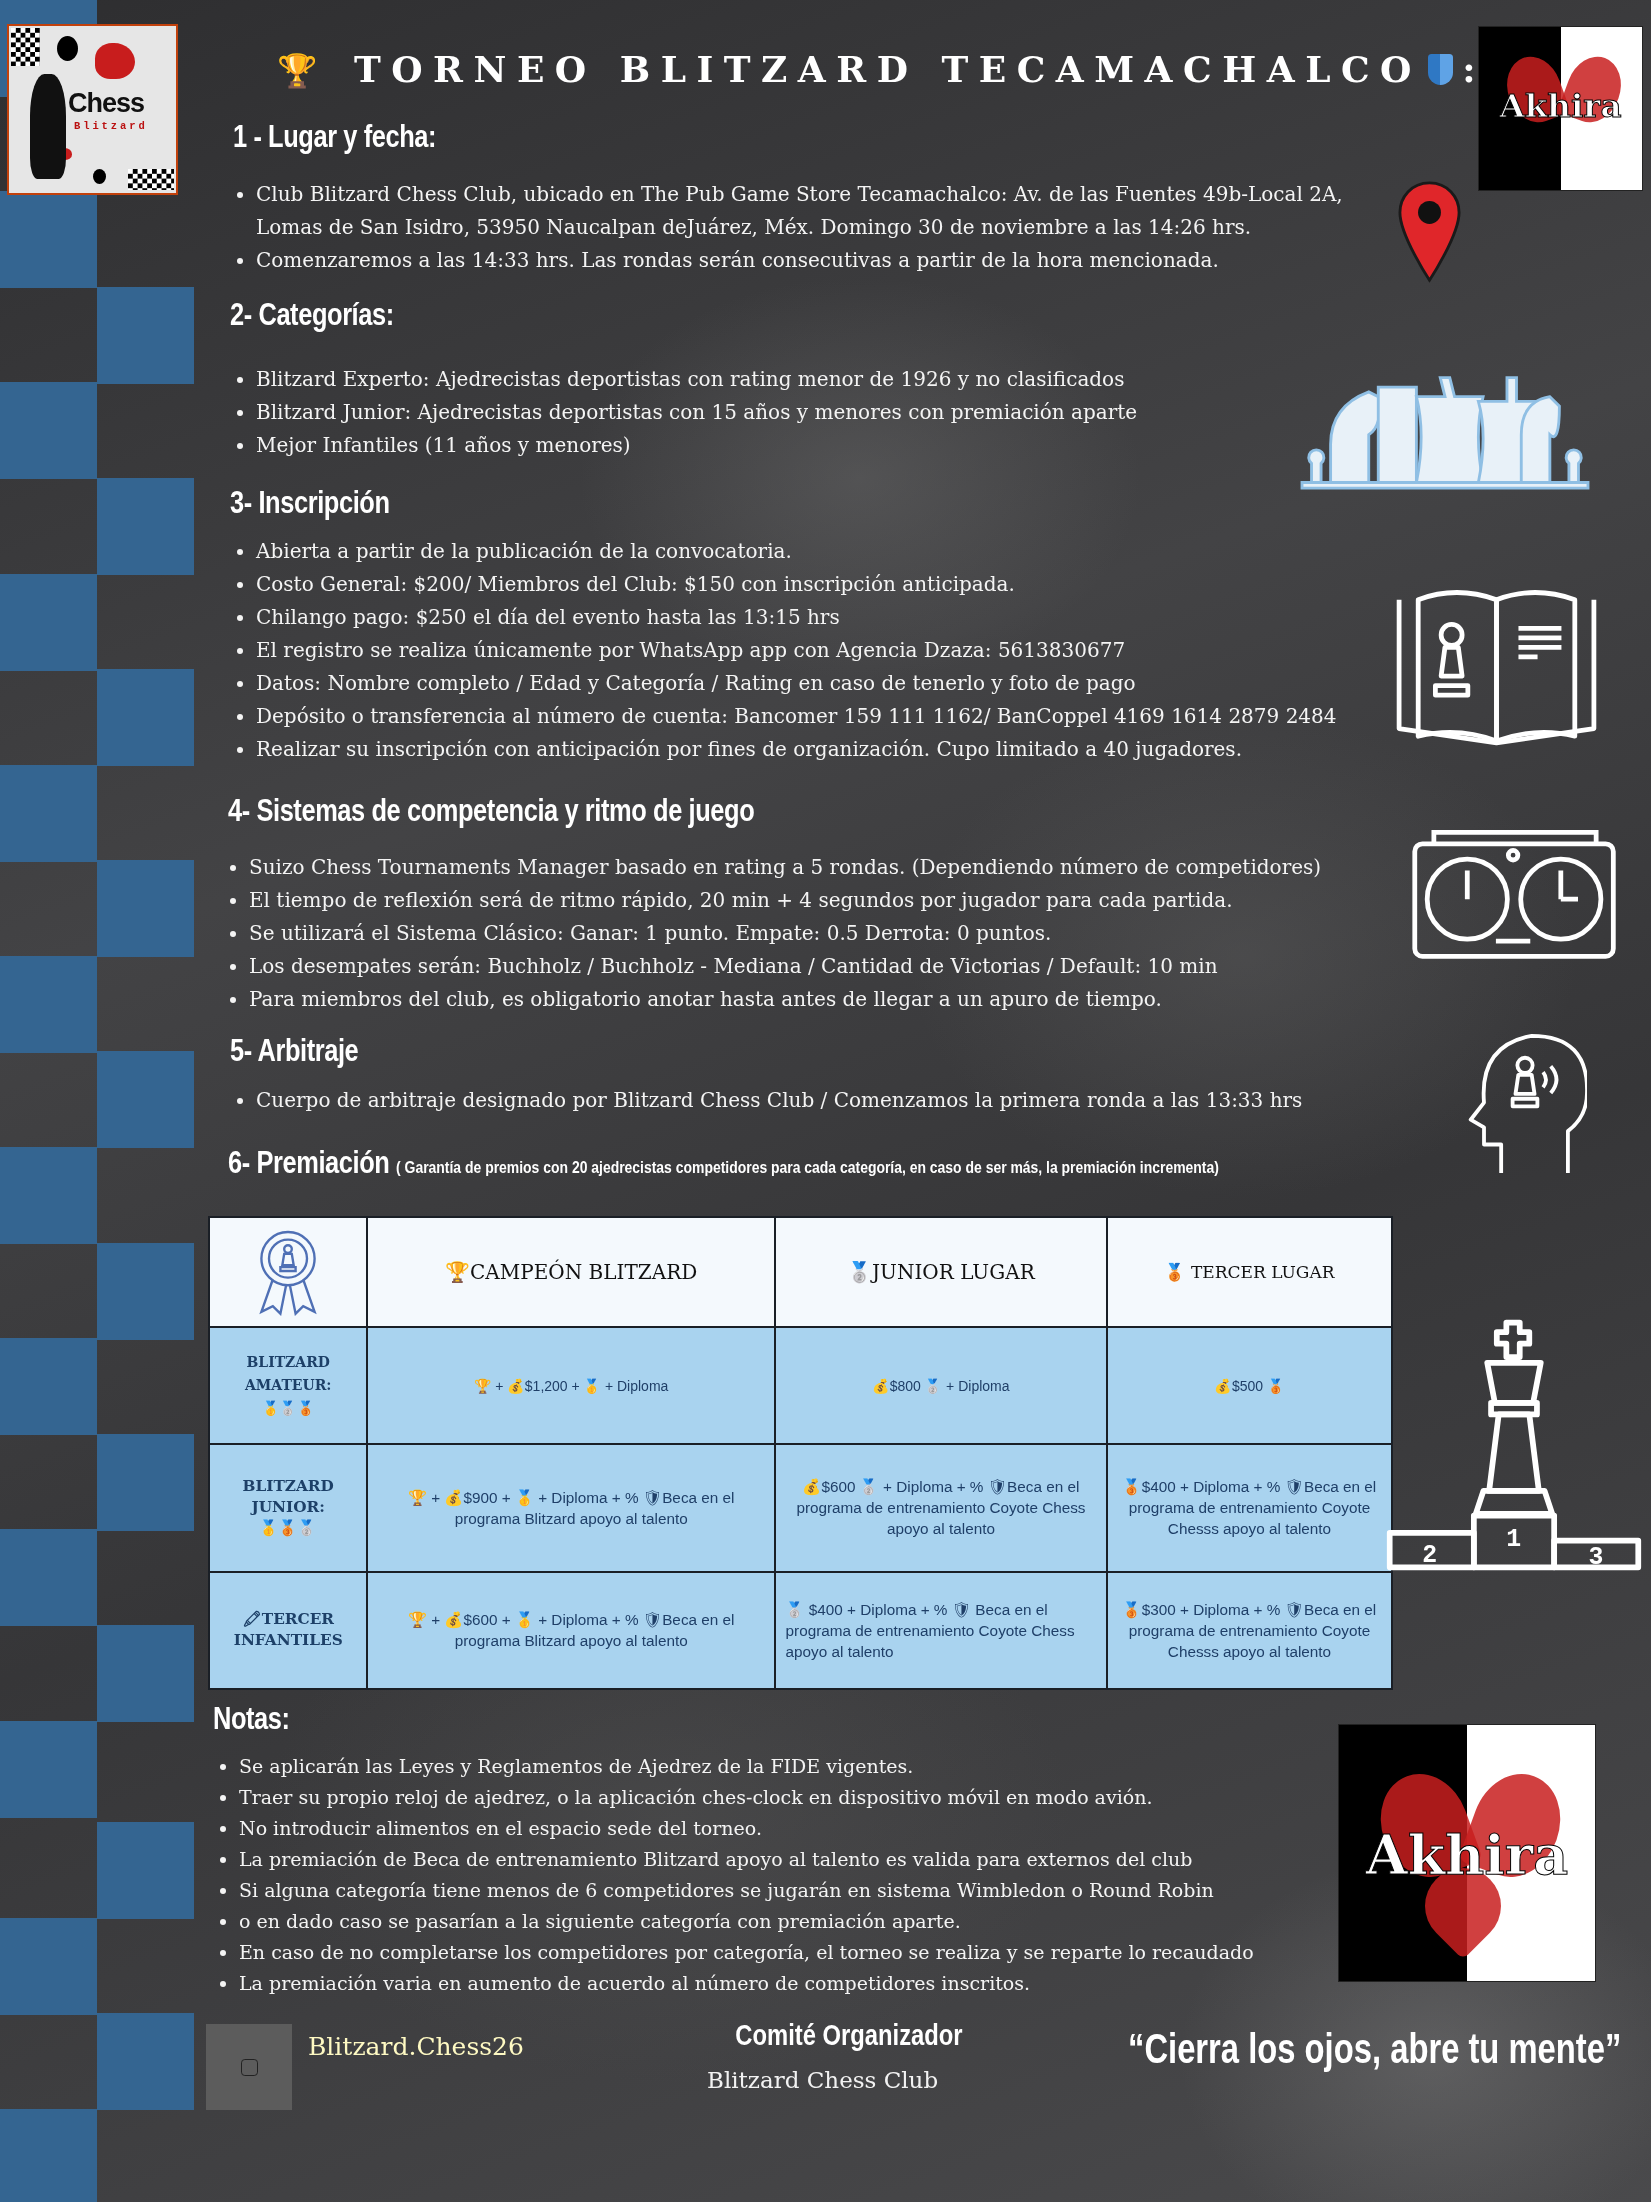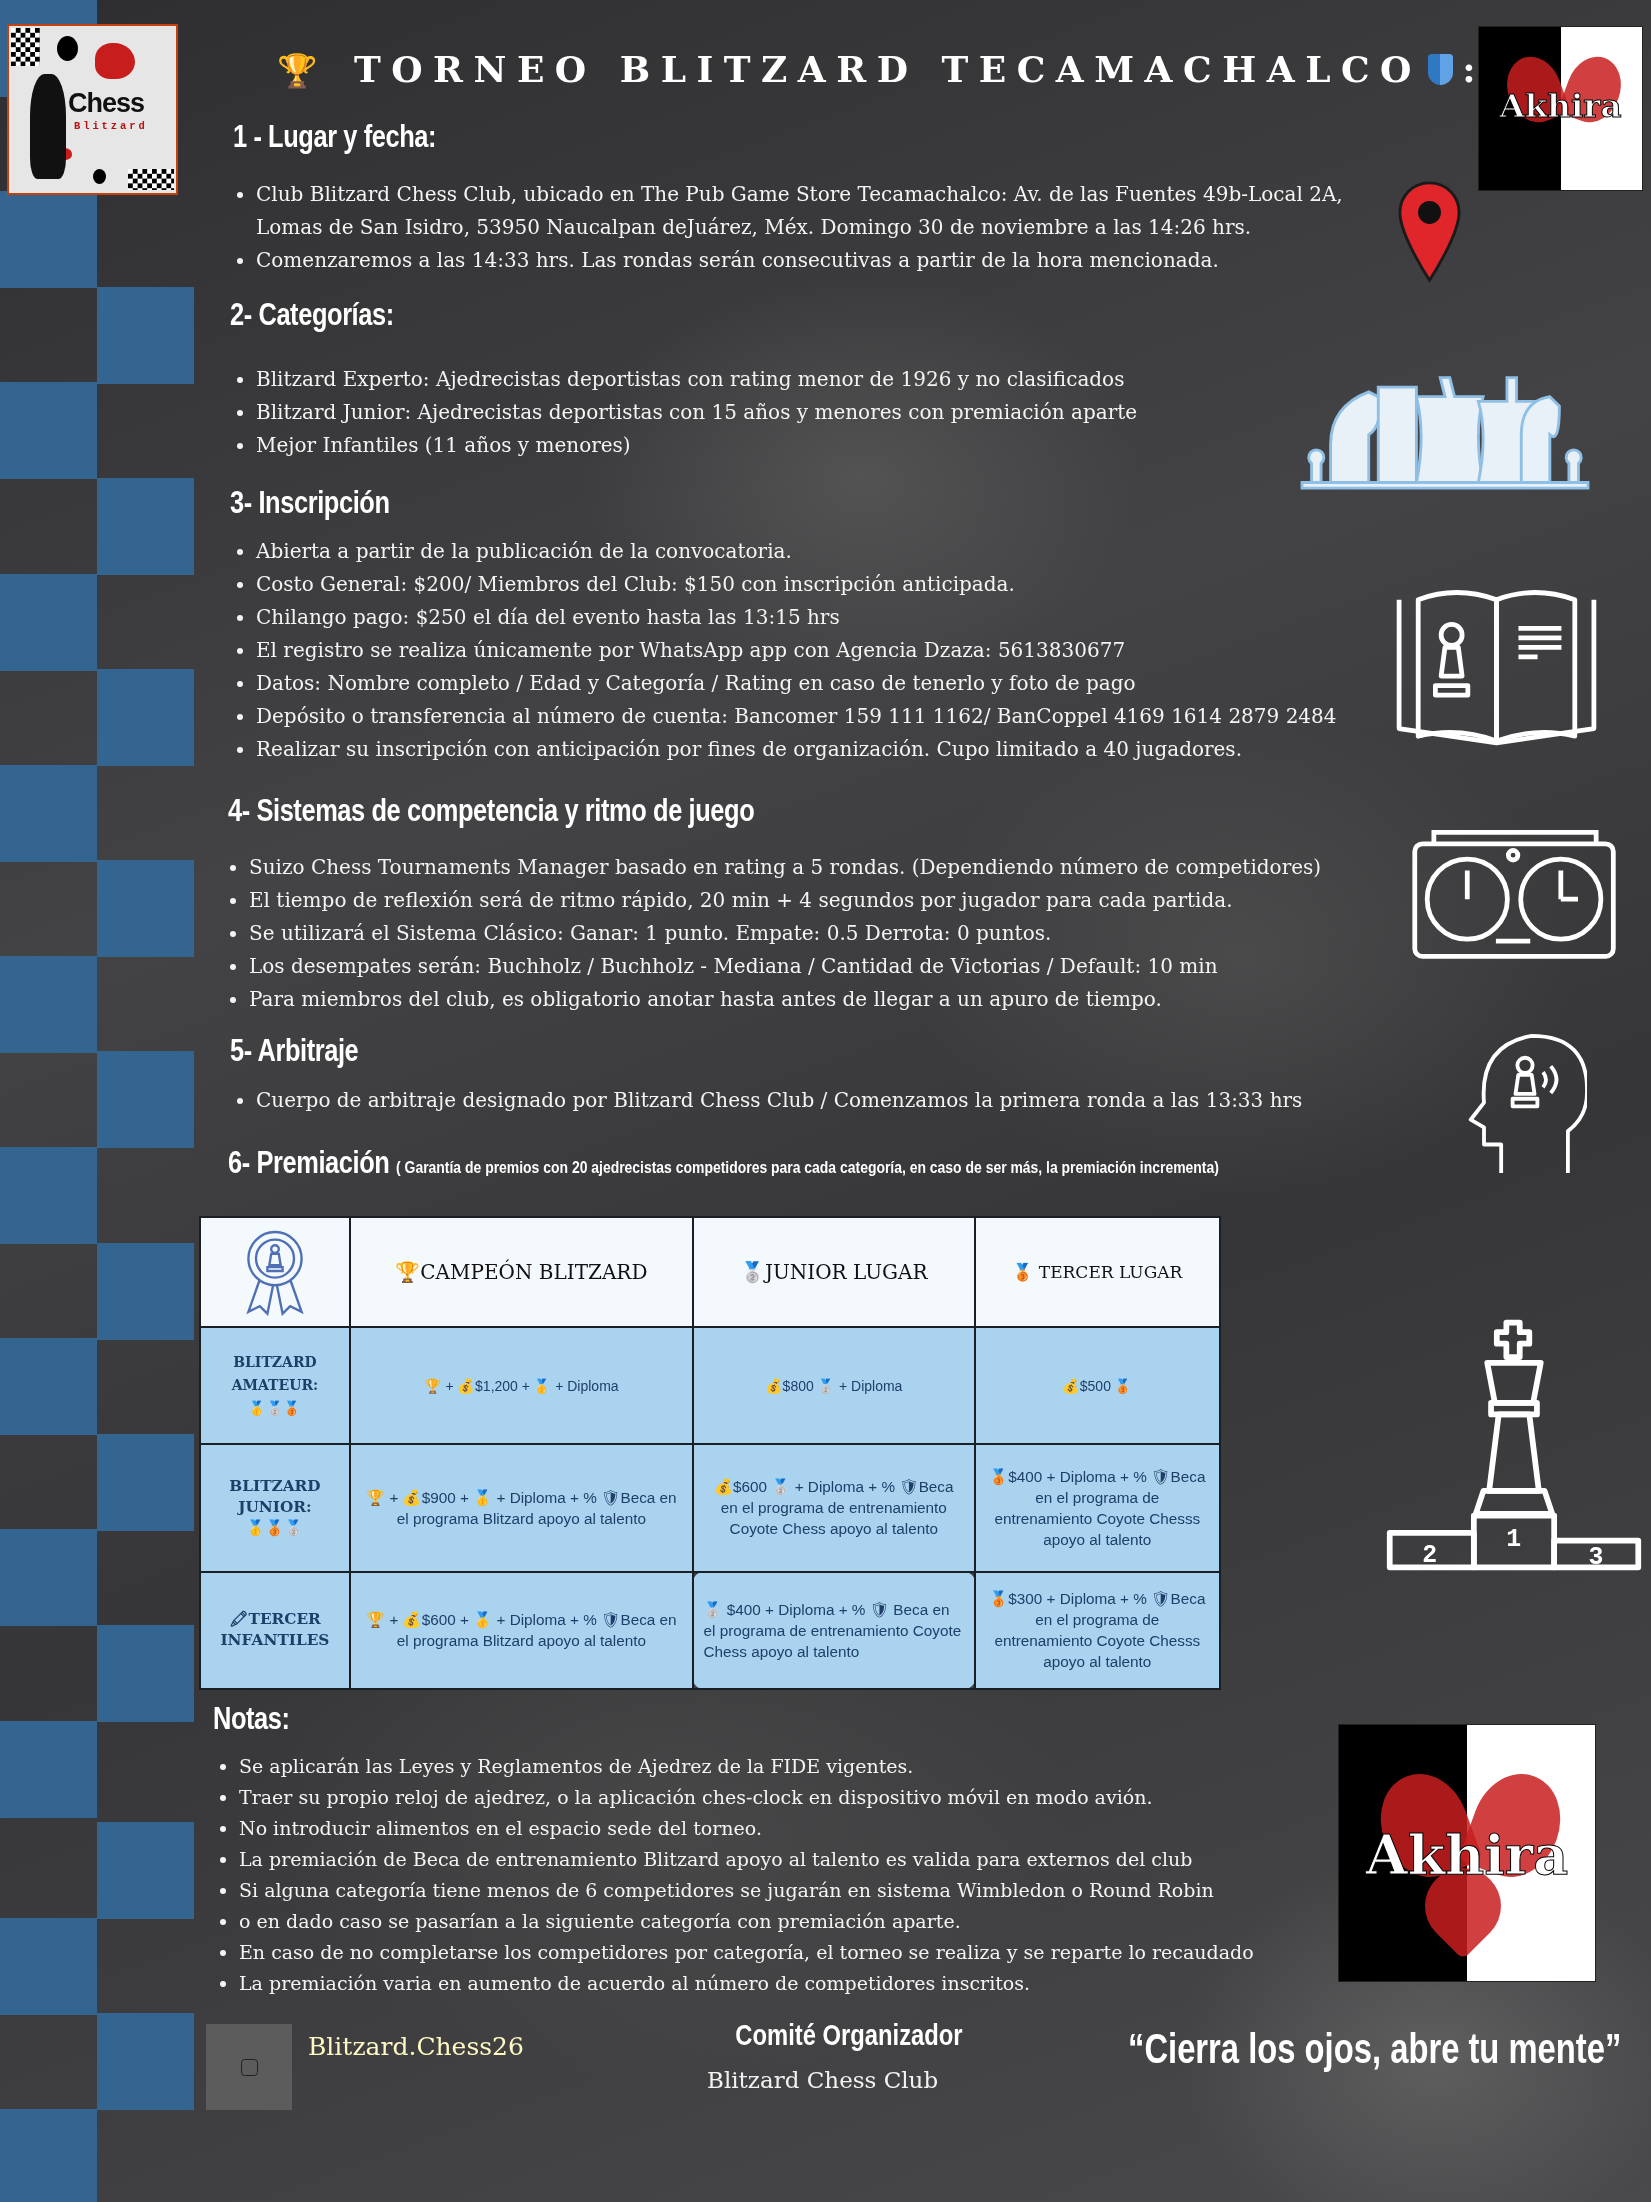--- a/index.html
+++ b/index.html
@@ -57,31 +57,31 @@
   ul.list {
     position:absolute; margin:0; padding:0 0 0 27px; list-style:disc; font-size:20px; line-height:33px;
     color:#f4f4f4;
   }
   ul.list li { white-space:nowrap; }
   ul.list li.wrap { white-space:normal; }
 
   .icon-svg { position:absolute; }
 
   table.prizes {
-    position:absolute; left:199px; top:1216px; width:1022px; border-collapse:collapse;
+    position:absolute; left:208px; top:1216px; width:1185px; border-collapse:collapse;
     font-family:"Liberation Sans",sans-serif; color:#1f3f68;
   }
   table.prizes td { border:2.9px solid #1a1f26; text-align:center; vertical-align:middle; padding:5.7px 9.6px; }
   table.prizes tr.head td { background:#f4f9fd; height:92px; font-family:"DejaVu Serif",serif; color:#111; font-size:20px; }
   table.prizes tr.r td { background:#a9d3ef; }
   table.prizes tr.r1 td { height:103px; font-size:14px; }
   table.prizes tr.r2 td { height:115px; font-size:15.3px; line-height:21px; }
   table.prizes tr.r3 td { height:103px; font-size:15.3px; line-height:21px; }
   table.prizes td.cat { font-family:"DejaVu Serif",serif; font-weight:bold; font-size:14.3px; color:#1d4068; line-height:23px; }
-  td.left-al { text-align:left !important;border-radius:10px; }
+  td.left-al { text-align:left !important; }
 
   .footer-box { position:absolute; left:206px; top:2024px; width:86px; height:86px; background:#5c5c5c; }
   .footer-handle { position:absolute; left:308px; top:2032px; font-size:25px; color:#fef9c3; }
   .committee { position:absolute; left:707px; top:2019px; width:315px; }
   .committee .h { font-family:"Liberation Sans",sans-serif; font-weight:bold; font-size:29px; color:#fff; transform:scaleX(.82); }
   .committee .s { font-size:23px; margin-top:15.3px; }
   .quote { position:absolute; left:1128px; top:2025px; font-family:"Liberation Sans",sans-serif; font-weight:bold; font-size:42px; color:#fff; transform:scaleX(.78); transform-origin:left; white-space:nowrap; }
 </style>
 </head>
 <body>

